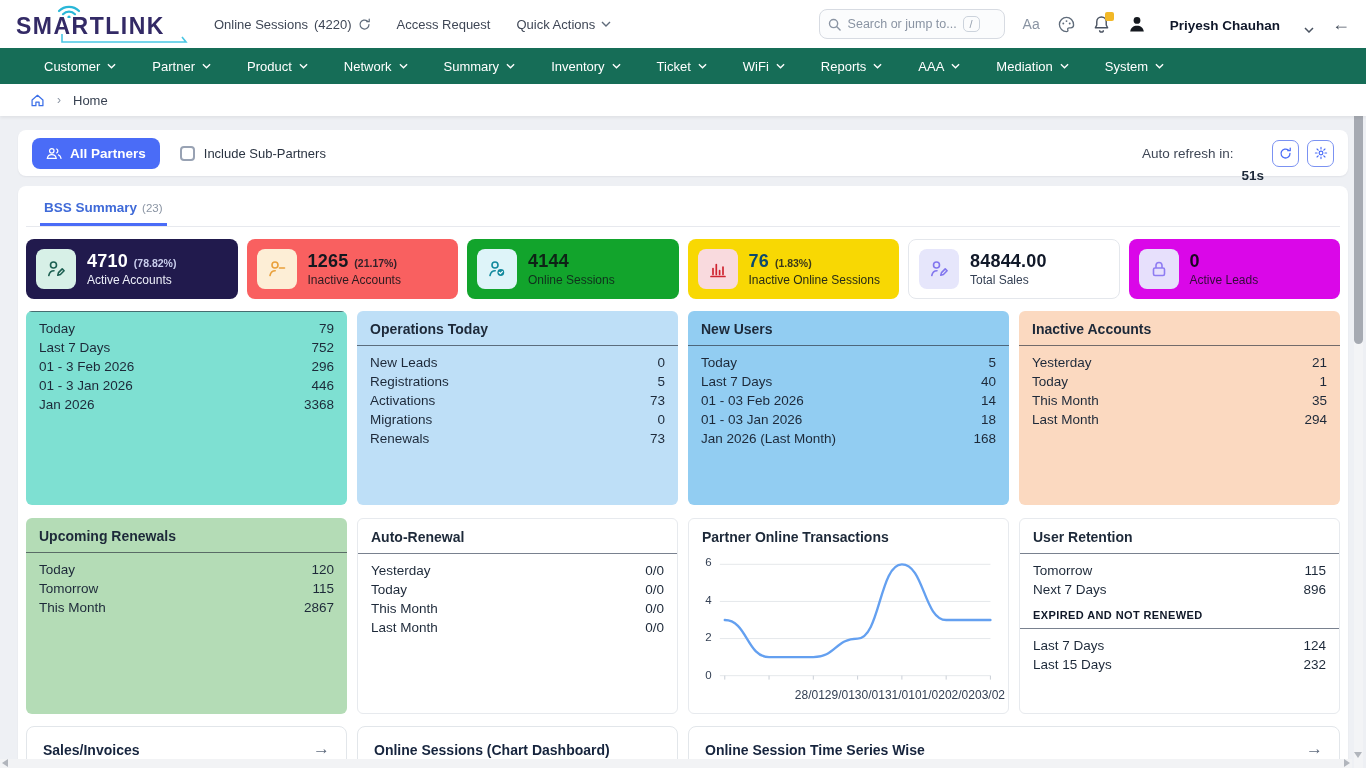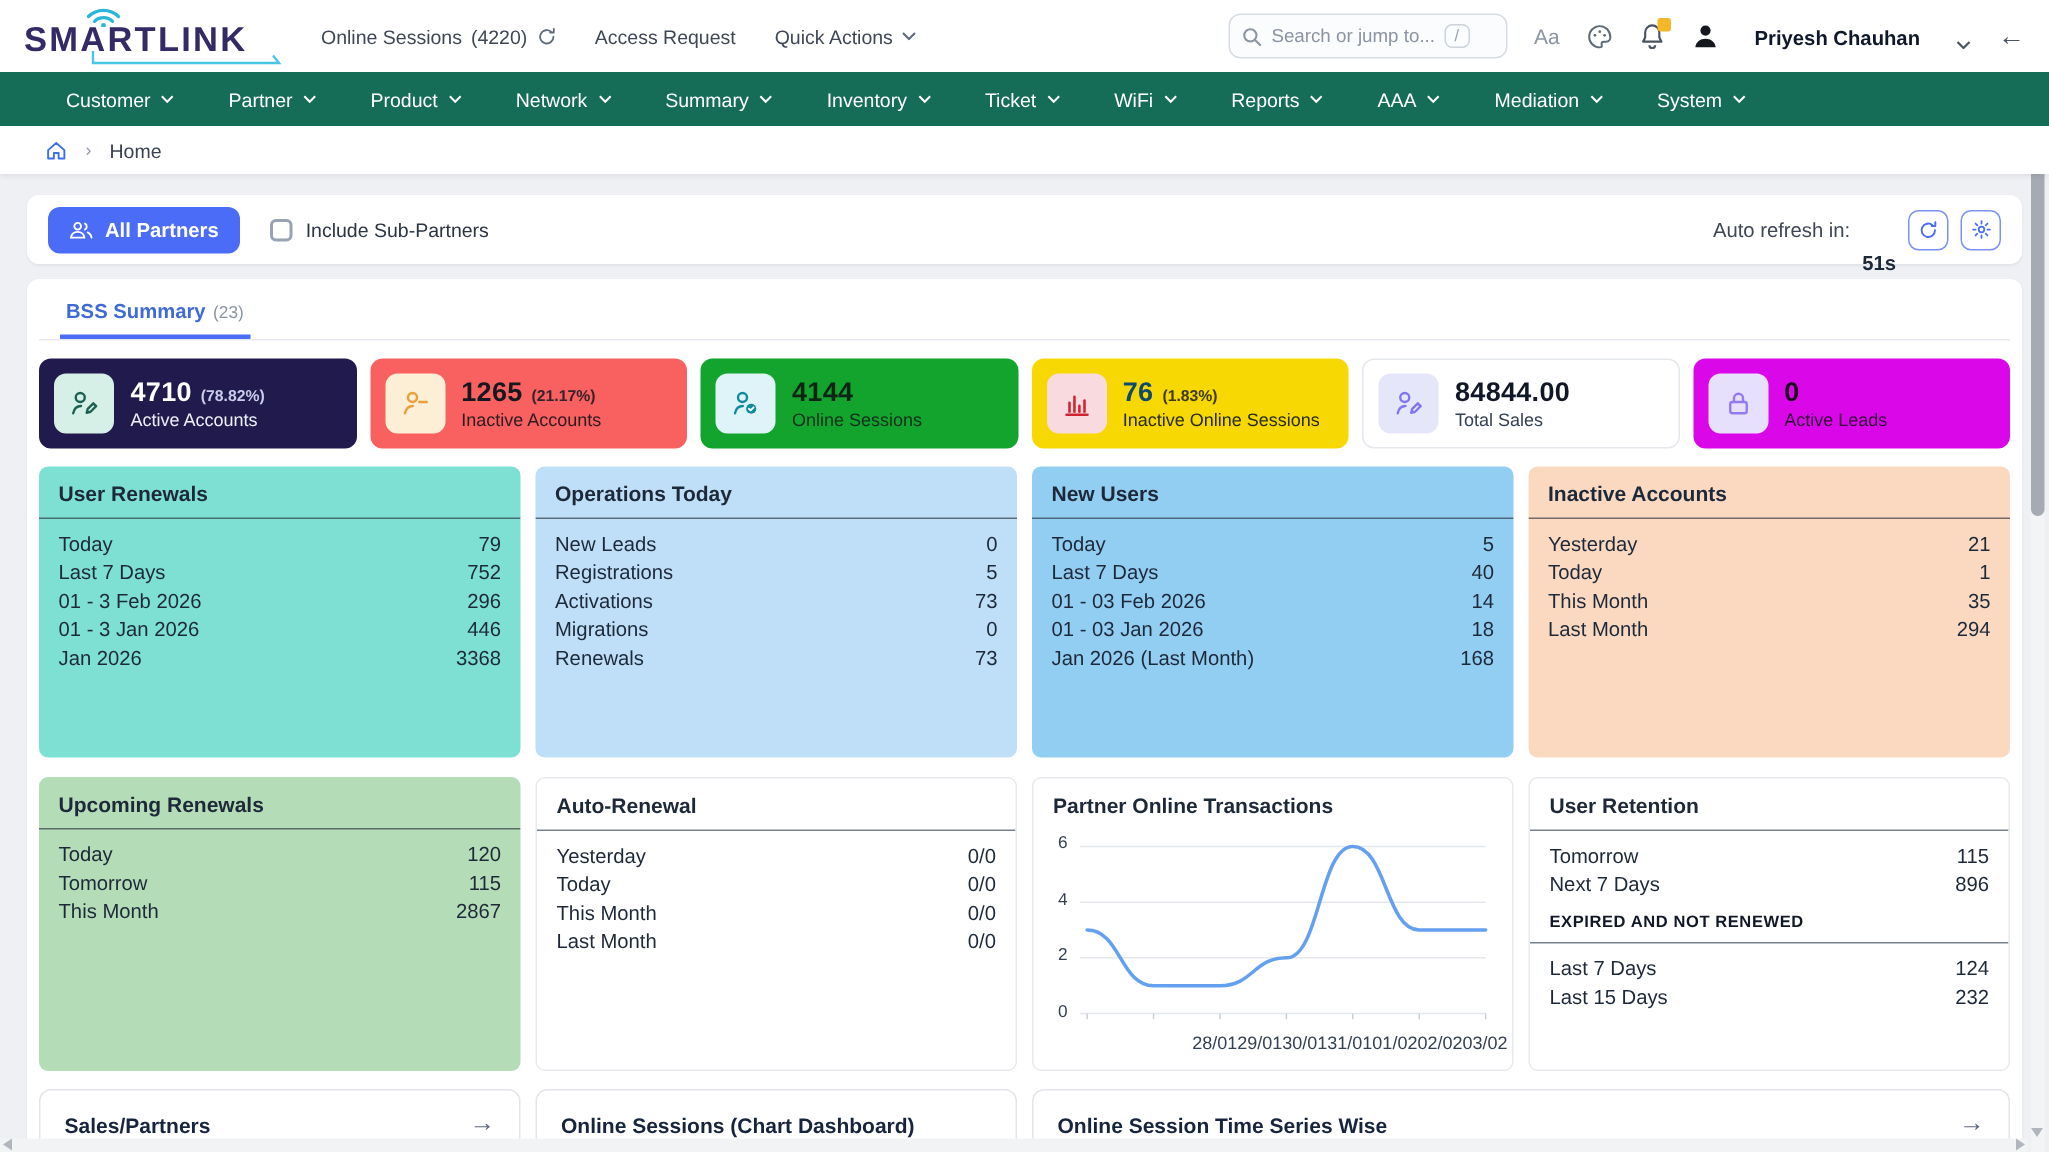--- a/index.html
+++ b/index.html
@@ -392,21 +392,20 @@
           <div class="stat-top">
               <span class="stat-value">0</span>
             </div>
           <div class="stat-label">Active Leads</div>
         </div>
       </div>
     </div>
 
     <div class="panelsrow">
       <div class="panel p-teal">
-        <div class="panel-title">User Renewals</div>
         <hr class="panel-divider">
         <div class="prows">
           <div class="prow">
               <span>Today</span>
               <span class="pval">79</span>
             </div>
           <div class="prow">
               <span>Last 7 Days</span>
               <span class="pval">752</span>
             </div>
@@ -600,21 +599,21 @@
           <div class="prow">
               <span>Last 15 Days</span>
               <span class="pval">232</span>
             </div>
         </div>
       </div>
     </div>
 
     <div class="bottomrow">
       <div class="blink">
-        <span class="blink-label">Sales/Partners</span>
+        <span class="blink-label">Sales/Invoices</span>
         <span class="blink-arrow">→</span>
       </div>
       <div class="blink">
         <span class="blink-label">Online Sessions (Chart Dashboard)</span>
       </div>
       <div class="blink span2">
         <span class="blink-label">Online Session Time Series Wise</span>
         <span class="blink-arrow">→</span>
       </div>
     </div>

